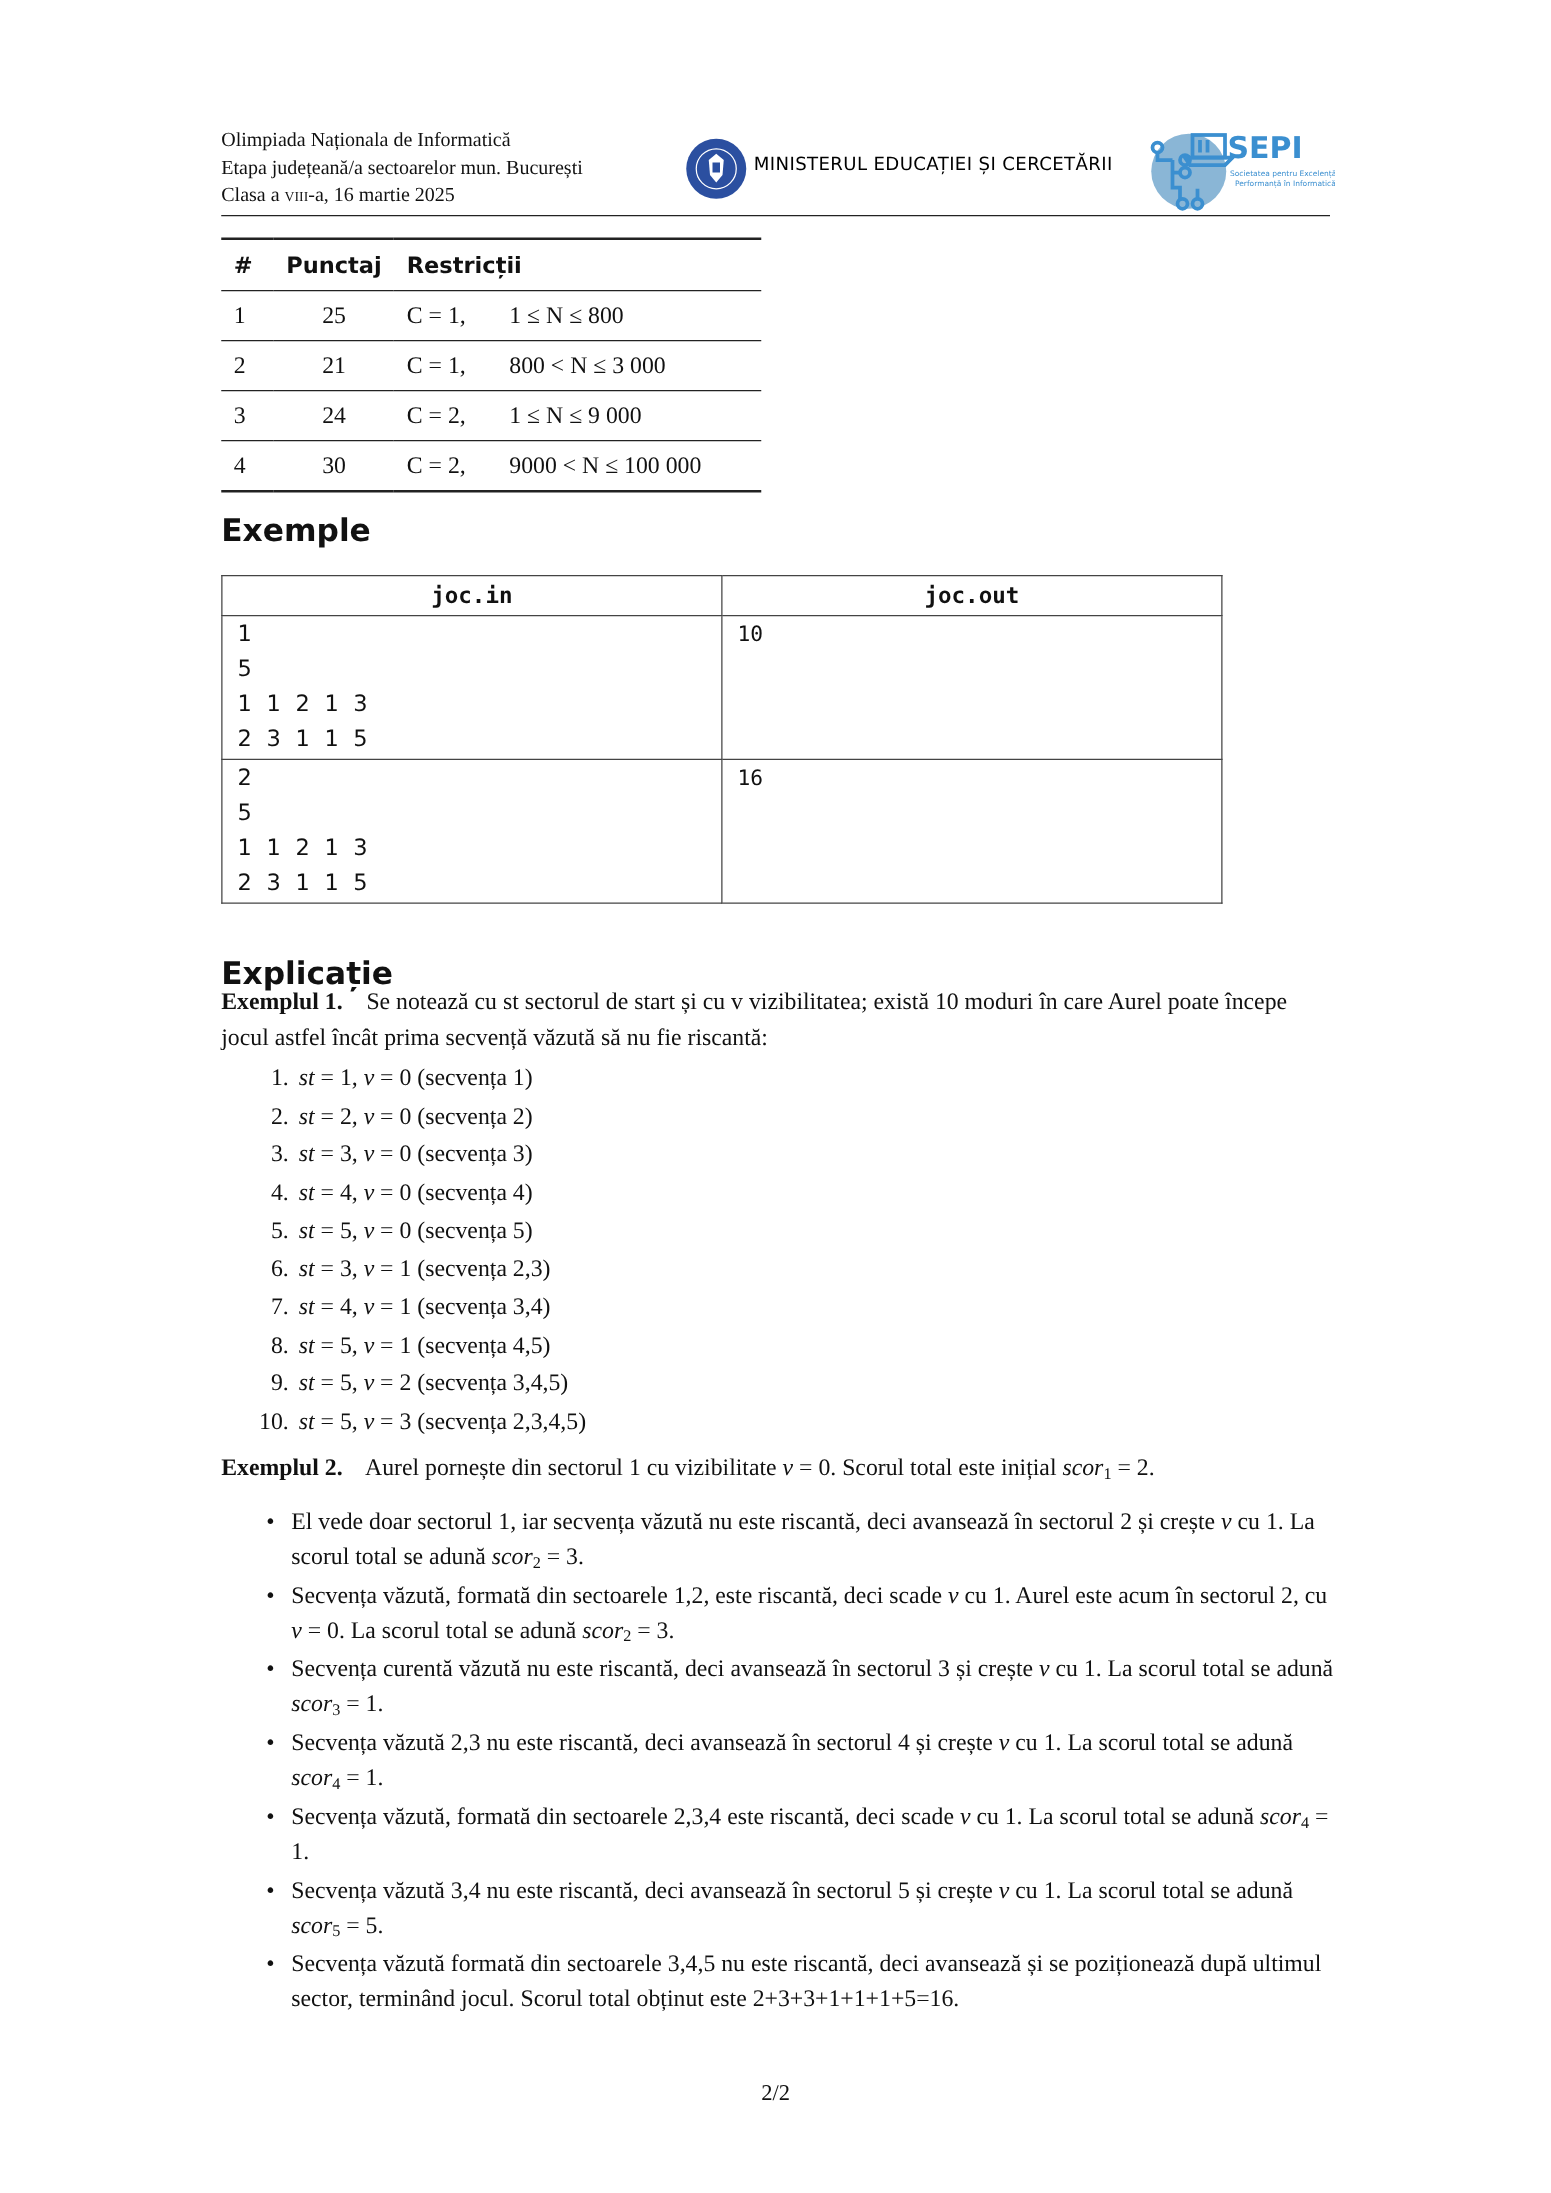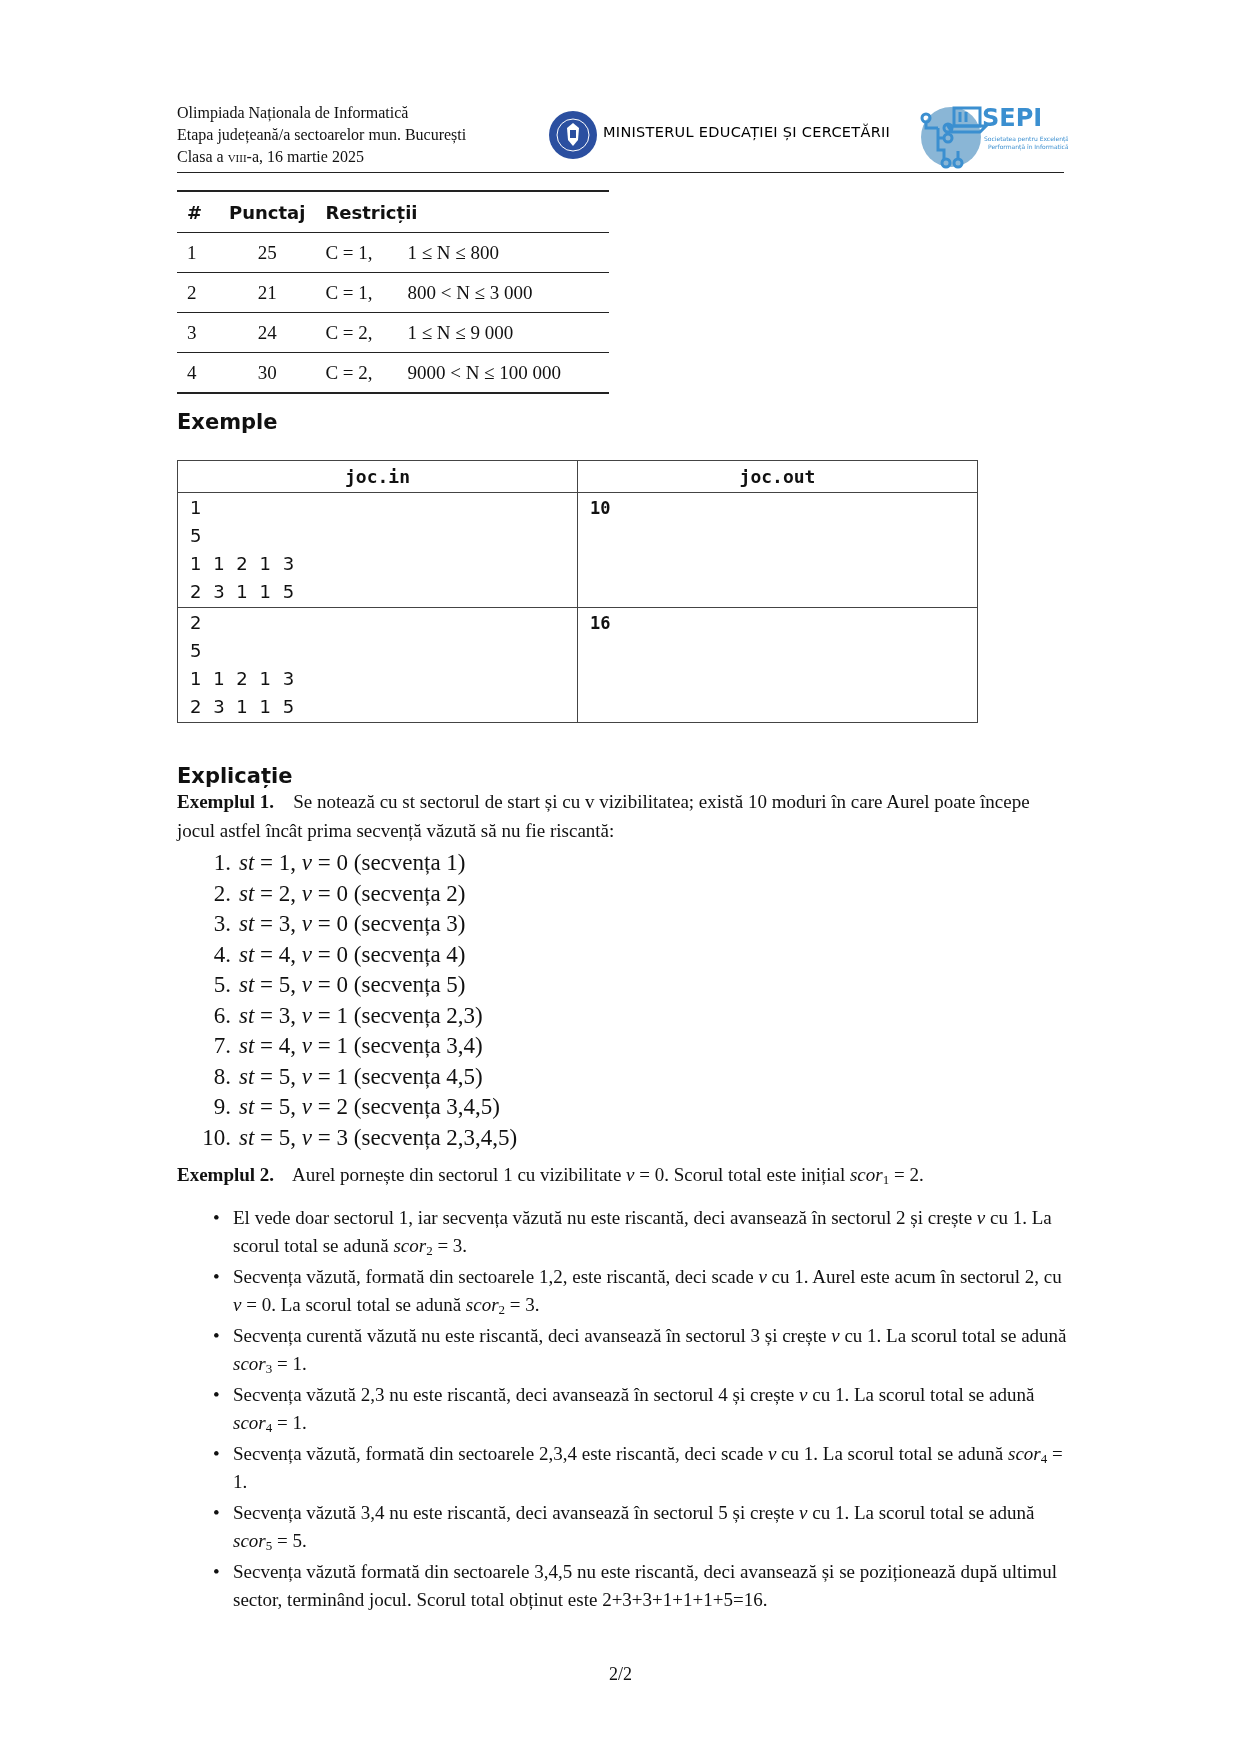--- a/index.html
+++ b/index.html
@@ -21,34 +21,34 @@
   
   .score-table { position: absolute; left: 177px; top: 190px; width: 432px; border-collapse: collapse; font-size: 19px; }
   .score-table th { font-family: "DejaVu Sans", sans-serif; font-weight: bold; font-size: 18px; text-align: left; height: 40px; border-top: 2px solid #222; border-bottom: 1.5px solid #222; padding: 0 10px; }
   .score-table td { height: 39px; border-bottom: 1px solid #222; padding: 0 10px; }
   .score-table tr:last-child td { border-bottom: 2px solid #222; }
   .score-table .c-id { width: 22px; }
   .score-table .c-pts { width: 72px; text-align: center; }
   .restr-c { display: inline-block; width: 82px; }
 
   
-  .h2 { position: absolute; left: 177px; font-family: "DejaVu Sans", sans-serif; font-weight: bold; font-size: 21px; }
+  .h2 { position: absolute; left: 177px; font-family: "DejaVu Sans", sans-serif; font-weight: bold; font-size: 25px; }
 
   
   .ex-table { position: absolute; left: 177px; top: 460px; width: 801px; border-collapse: collapse; }
   .ex-table th { font-family: "DejaVu Sans Mono", monospace; font-weight: bold; font-size: 18px; height: 29px; border: 1.5px solid #444; width: 50%; }
   .ex-table td { border: 1.5px solid #444; vertical-align: top; padding: 1px 12px 0 12px; height: 113px; font-family: "DejaVu Sans", sans-serif; font-size: 18px; line-height: 28px; }
-  .ex-table td.out { font-family: "DejaVu Sans Mono", monospace; font-size: 17px; font-weight: bold; }
+  .ex-table td.out { font-family: "DejaVu Sans Mono", monospace; font-size: 17px; }
   .ex-line { white-space: pre; display: block; height: 28px; }
 
   
   .para { position: absolute; left: 177px; width: 890px; font-size: 19px; line-height: 29px; }
   .para b { font-weight: bold; }
   .para i { font-style: italic; }
-  .ol { position: absolute; left: 177px; font-size: 23px; line-height: 30.5px; }
+  .ol { position: absolute; left: 177px; font-size: 19px; line-height: 30.5px; }
   .ol-item { display: block; white-space: nowrap; }
   .ol-num { display: inline-block; width: 54px; text-align: right; padding-right: 8px; }
   .ul { position: absolute; left: 177px; width: 895px; font-size: 19px; line-height: 28px; }
   .ul-item { position: relative; padding-left: 56px; margin-bottom: 3px; }
   .ul-bullet { position: absolute; left: 36px; top: 0; }
   sub { font-size: 13px; vertical-align: -3px; line-height: 0; }
   .page-num { position: absolute; left: 0; width: 1241px; top: 1664px; text-align: center; font-size: 18px; }
 </style>
 </head>
 <body>

